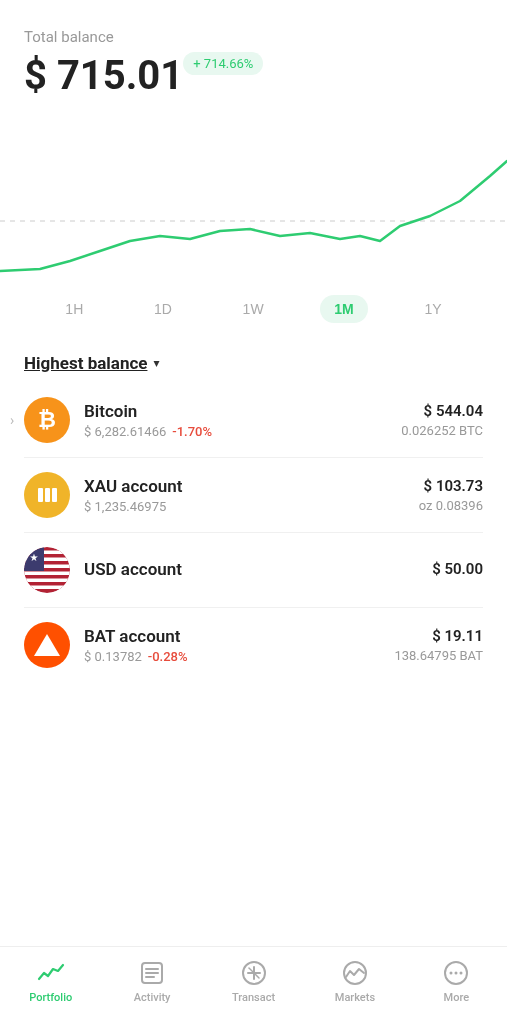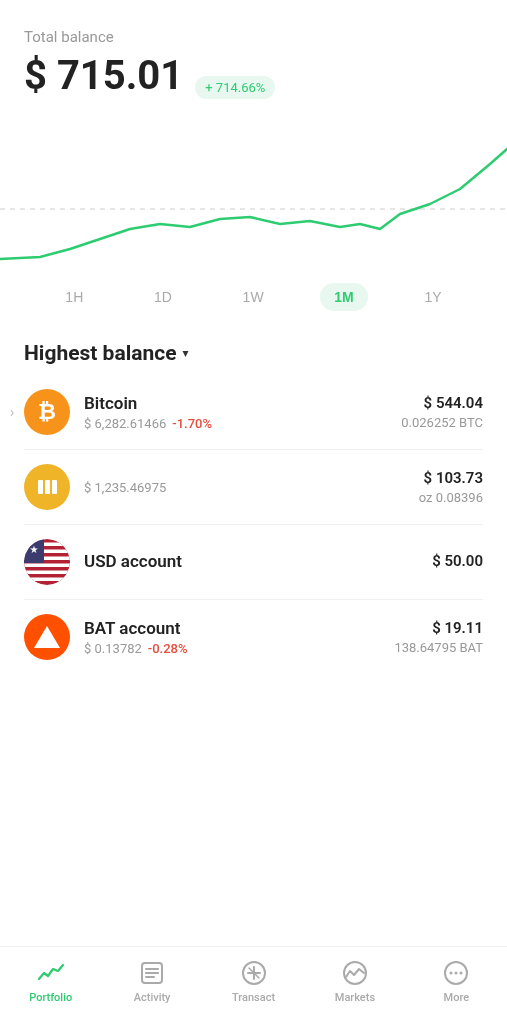--- a/index.html
+++ b/index.html
@@ -28,22 +28,22 @@
     }
 
     .total-balance-label {
       font-size: 15px;
       color: #999;
       margin-bottom: 6px;
     }
 
     .balance-row {
       display: flex;
-      align-items: flex-end;
-      gap: 12px;
+      align-items: flex-start;
+      margin-bottom: 12px;
     }
 
     .balance-amount {
       font-size: 40px;
       font-weight: 700;
       color: #222;
     }
 
     .balance-change {
       background: #e8f8f0;
@@ -104,23 +104,24 @@
 
     
     .section-title {
       padding: 16px 24px 10px 24px;
       display: flex;
       align-items: center;
       gap: 6px;
     }
 
     .section-title-text {
-      font-size: 21px;
+      font-size: 17px;
       font-weight: 700;
       color: #222;
+      text-decoration: underline;
     }
 
     .chevron-down {
       color: #333;
       font-size: 12px;
     }
 
     
     .asset-list {
       flex: 1;
@@ -350,20 +351,21 @@
 
     <div class="asset-item">
       <div class="asset-icon xau">
         <div class="xau-bars">
           <div class="xau-bar"></div>
           <div class="xau-bar"></div>
           <div class="xau-bar"></div>
         </div>
       </div>
       <div class="asset-info">
+        <div class="asset-name">XAU account</div>
         <div class="asset-price-row">
           <span class="asset-price">$ 1,235.46975</span>
         </div>
       </div>
       <div class="asset-value">
         <div class="asset-usd-value">$ 103.73</div>
         <div class="asset-coin-value">oz 0.08396</div>
       </div>
     </div>
 

